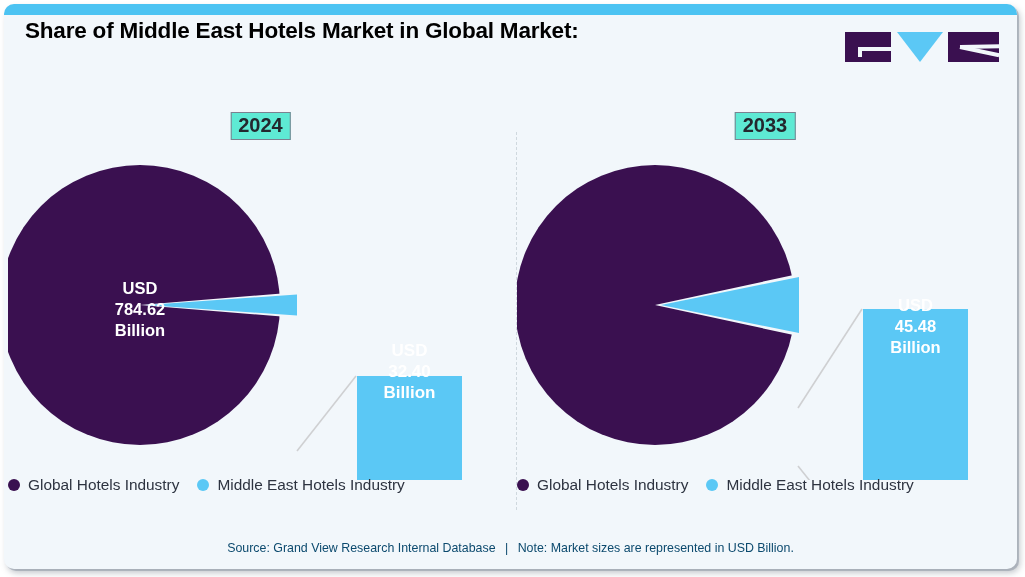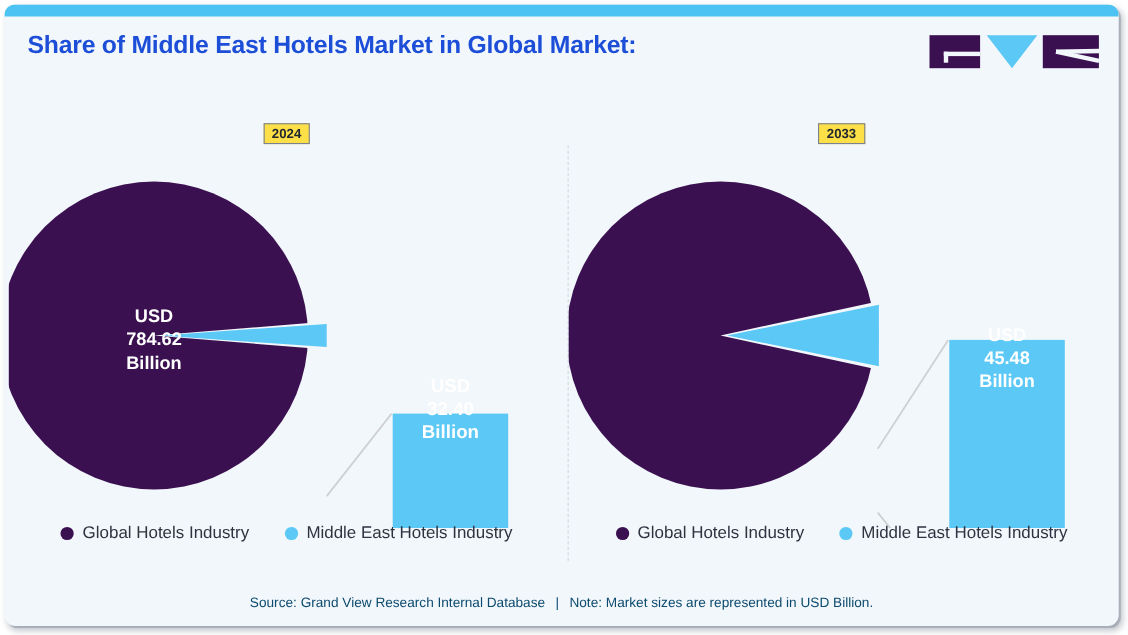--- a/index.html
+++ b/index.html
@@ -7,22 +7,22 @@
 
   .shadow-wrap{position:absolute;left:6px;top:6px;width:1013px;height:565px;
     border-radius:10px;background:#c9ced6;}
 
   .card{position:absolute;left:4px;top:4px;width:1013px;height:565px;
     background:#f2f7fb;border-radius:10px;overflow:hidden;
     box-shadow:3px 4px 6px rgba(120,128,140,.45);}
 
   .topbar{position:absolute;left:0;top:0;width:100%;height:11px;background:#4cc3f2;}
 
-  .title{position:absolute;left:21px;top:23px;width:640px;
-    color:#1d4ed8;font-size:22.5px;font-weight:bold;line-height:28px;
+  .title{position:absolute;left:21px;top:13px;width:640px;
+    color:#000000;font-size:22.5px;font-weight:bold;line-height:28px;
     letter-spacing:-0.2px;}
 
   
   .logo{position:absolute;right:18px;top:28px;width:154px;height:50px;}
   .logo .blocks{position:relative;height:30px;}
   .logo .bk{position:absolute;top:0;height:30px;background:#3a1050;}
   .logo .bk1{left:0;width:46px;}
   .logo .bk3{left:103px;width:51px;}
   .logo .gbar{position:absolute;left:13px;top:15px;width:33px;height:4px;background:#f2f7fb;}
   .logo .gstem{position:absolute;left:13px;top:15px;width:4px;height:10px;background:#f2f7fb;}
@@ -35,30 +35,30 @@
     background:#f2f7fb;transform:rotate(-1deg);transform-origin:left center;}
   .logo .ltext{position:absolute;left:0;top:34px;width:154px;text-align:center;
     color:#3a1050;font-size:11.4px;font-weight:bold;letter-spacing:1.05px;}
 
   
   .panel{position:absolute;top:100px;height:420px;}
   .panel-left{left:4px;width:505px;}
   .panel-right{left:513px;width:496px;}
 
   .yearbadge{position:absolute;top:8px;left:50%;transform:translateX(-50%);
-    background:#fde047;border:1.6px solid #7b8190;color:#23272e;
-    font-size:12px;font-weight:bold;padding:1px 7px 2px 7px;}
+    background:#5eead4;border:1.6px solid #7b8190;color:#23272e;
+    font-size:20px;font-weight:bold;padding:1px 7px 2px 7px;}
 
   .divider{position:absolute;left:512px;top:128px;width:0;height:378px;
     border-left:1.5px dashed #cfd8de;}
 
   .plot{position:absolute;top:56px;left:0;width:100%;height:320px;}
 
   .legend{position:absolute;bottom:30px;left:0;width:100%;
-    display:flex;justify-content:center;align-items:center;gap:32px;}
+    display:flex;align-items:center;gap:18px;}
   .lgitem{display:flex;align-items:center;gap:8px;}
   .dot{width:12px;height:12px;border-radius:50%;display:inline-block;}
   .dot-purple{background:#3a1050;}
   .dot-blue{background:#5bc8f5;}
   .lglabel{font-size:15.4px;color:#2d3340;}
 
   .footer{position:absolute;left:0;bottom:14px;width:100%;text-align:center;
     color:#0c4a6e;font-size:12.4px;}
   .footer .sep{padding:0 6px;}
 </style>

